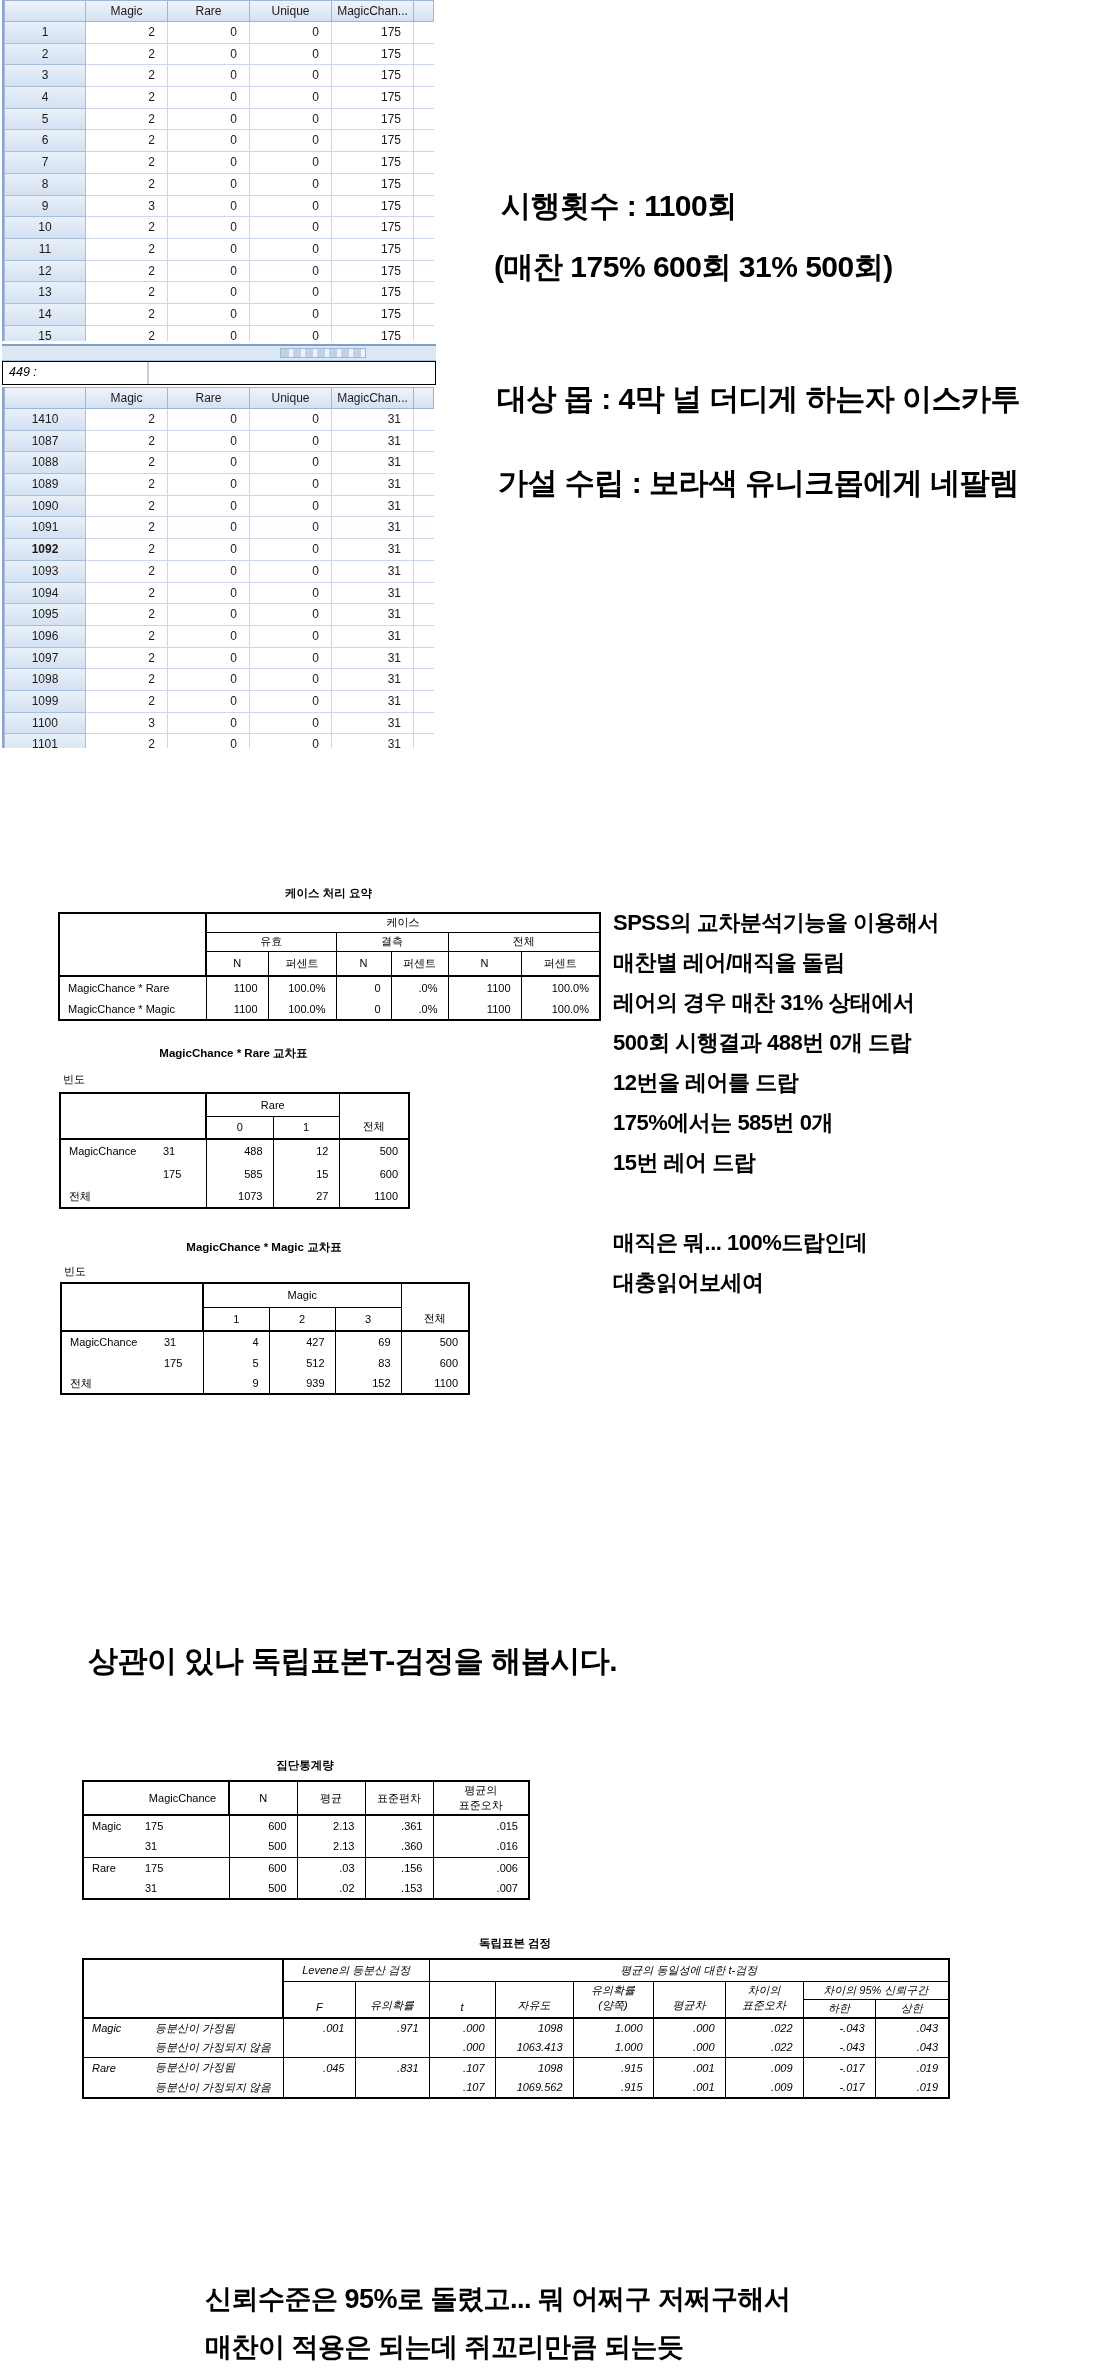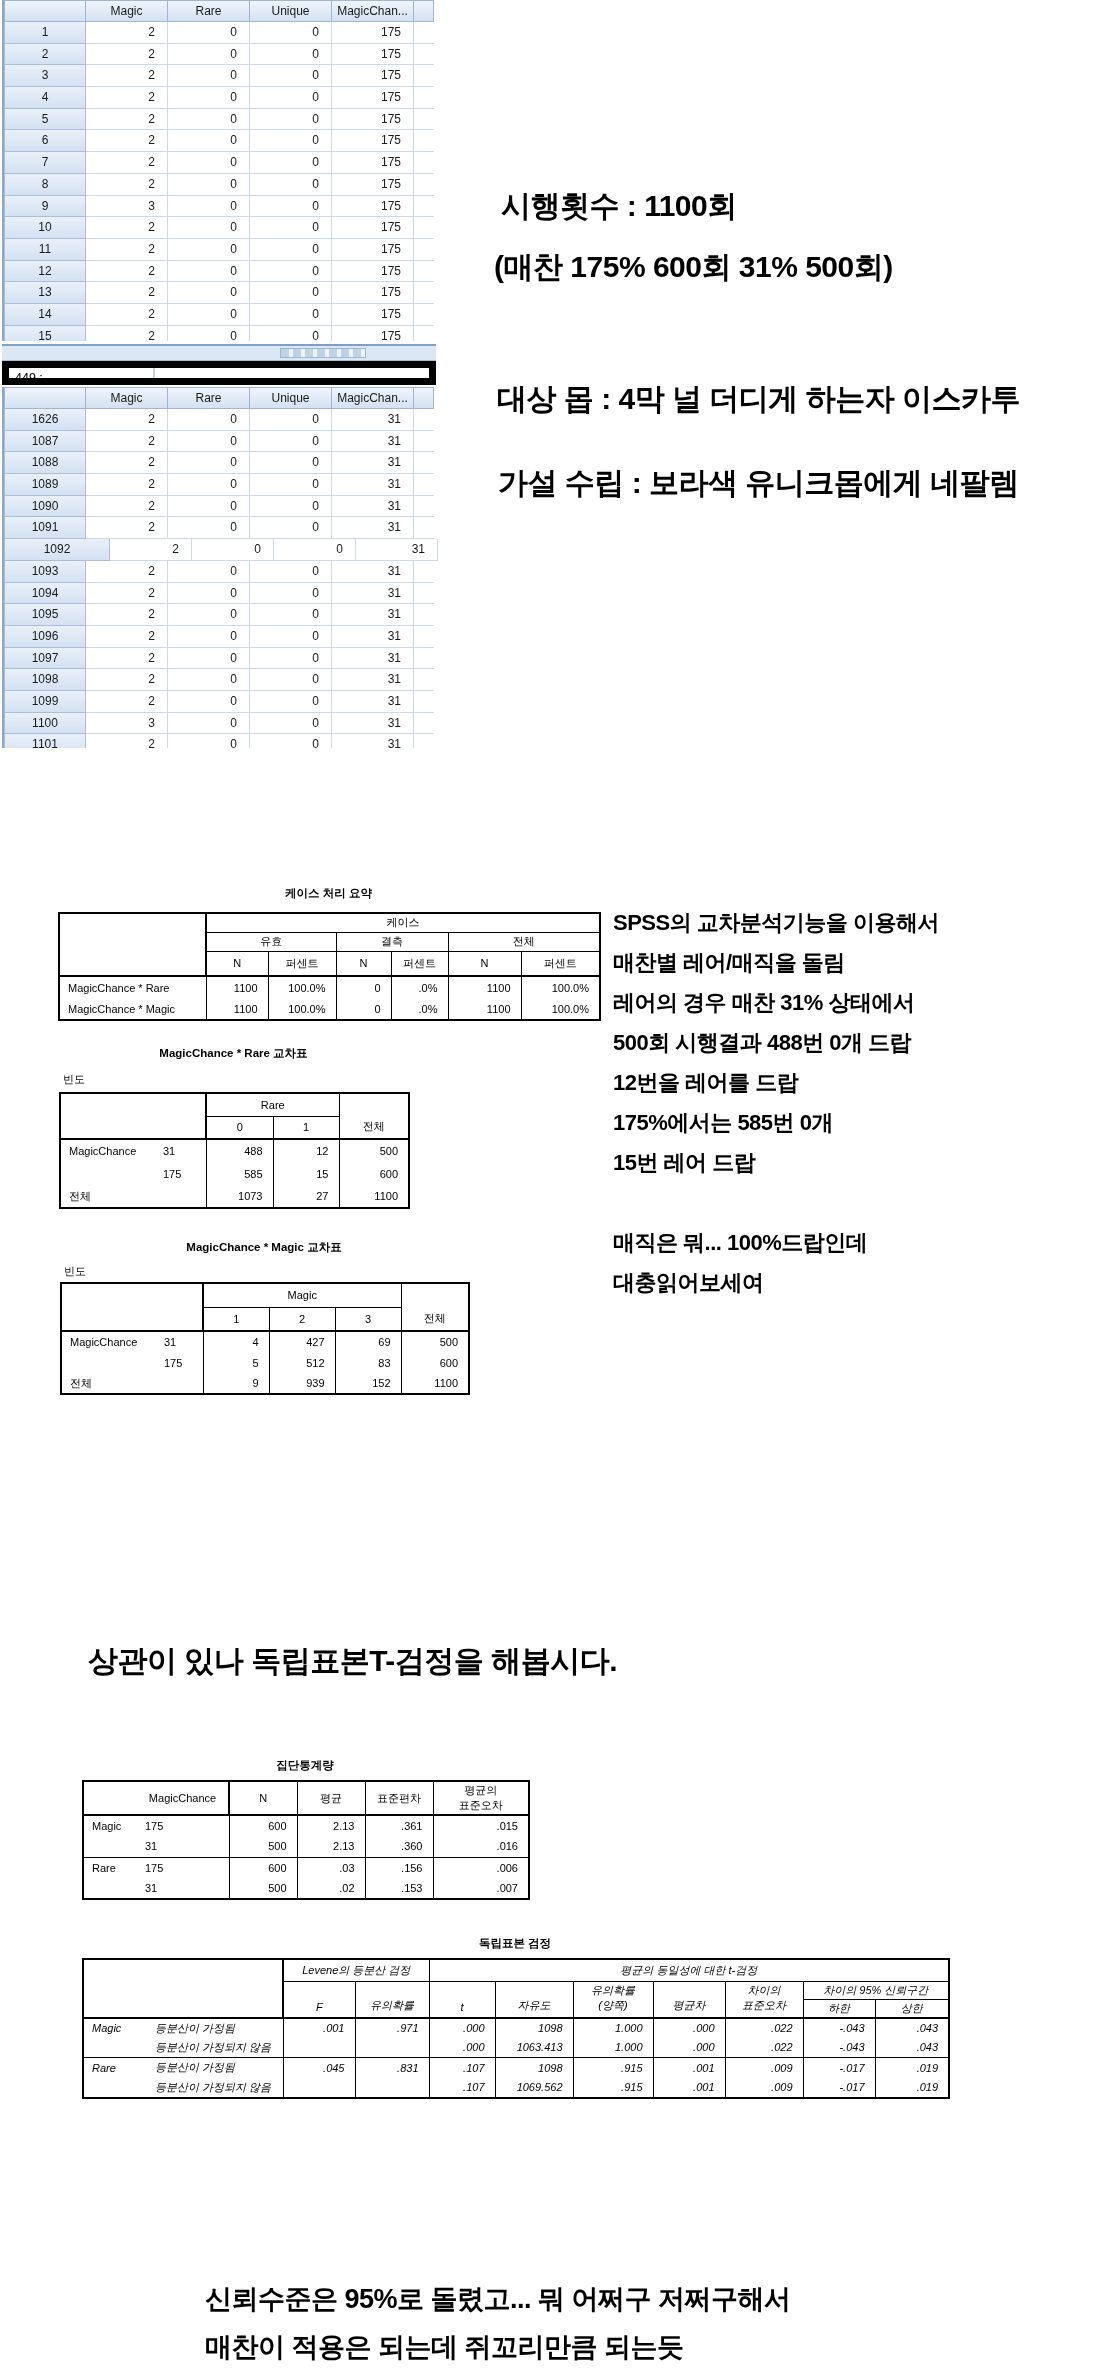--- a/index.html
+++ b/index.html
@@ -24,21 +24,21 @@
   #grid1{top:0;height:341px;}
   #grid2{top:387px;height:361px;}
 
   .scroll-strip{position:absolute;left:2px;top:344px;width:434px;height:14px;
                 background:#dce7f4;border-top:2px solid #7fa0c6;border-bottom:1px solid #a9bedb;}
   .scroll-thumb{position:absolute;left:278px;top:2px;width:84px;height:8px;
                 background:repeating-linear-gradient(90deg,#c0d2e8 0 8px,#eef3fa 8px 12px);
                 border:1px solid #9eb6d6;}
 
   .cellref{position:absolute;left:2px;top:361px;width:434px;height:24px;background:#fff;
-           border:7px solid #000000;box-sizing:border-box;display:flex;}
+           border:1px solid #000000;box-sizing:border-box;display:flex;font-style:italic;}
   .cellref-label{width:146px;box-sizing:border-box;border-right:2px solid #c3cfe1;
                  font-size:12.5px;line-height:21px;padding-left:6px;color:#000;}
   .cellref-input{flex:1;background:#fff;}
 
   
   .note{position:absolute;font-weight:800;color:#000;white-space:nowrap;letter-spacing:-0.5px;}
   .n30{font-size:30px;}
   .n27{font-size:27px;}
   #analysis-lines{position:absolute;left:613px;top:903px;}
   .an-line{height:40px;line-height:40px;font-size:22px;font-weight:800;white-space:nowrap;letter-spacing:-0.5px;}
@@ -225,21 +225,21 @@
   <div class="spss-grid" id="grid2">
       <div class="g-row ghead">
         <div class="g-cell g-h" style="width: 82px;"></div>
         <div class="g-cell g-h" style="width: 82px;">Magic</div>
         <div class="g-cell g-h" style="width: 82px;">Rare</div>
         <div class="g-cell g-h" style="width: 82px;">Unique</div>
         <div class="g-cell g-h" style="width: 82px;">MagicChan...</div>
         <div class="g-cell g-h" style="width: 20px;"></div>
       </div>
       <div class="g-row">
-        <div class="g-cell g-rn" style="width: 82px;">1626</div>
+        <div class="g-cell g-rn" style="width: 82px;">1410</div>
         <div class="g-cell g-v" style="width: 82px;">2</div>
         <div class="g-cell g-v" style="width: 82px;">0</div>
         <div class="g-cell g-v" style="width: 82px;">0</div>
         <div class="g-cell g-v" style="width: 82px;">31</div>
         <div class="g-cell g-sliver" style="width: 20px;"></div>
       </div>
       <div class="g-row">
         <div class="g-cell g-rn" style="width: 82px;">1087</div>
         <div class="g-cell g-v" style="width: 82px;">2</div>
         <div class="g-cell g-v" style="width: 82px;">0</div>
@@ -273,21 +273,21 @@
       </div>
       <div class="g-row">
         <div class="g-cell g-rn" style="width: 82px;">1091</div>
         <div class="g-cell g-v" style="width: 82px;">2</div>
         <div class="g-cell g-v" style="width: 82px;">0</div>
         <div class="g-cell g-v" style="width: 82px;">0</div>
         <div class="g-cell g-v" style="width: 82px;">31</div>
         <div class="g-cell g-sliver" style="width: 20px;"></div>
       </div>
       <div class="g-row">
-        <div class="g-cell g-rn" style="width: 106px;">1092</div>
+        <div class="g-cell g-rn" style="width: 82px; font-weight: bold;">1092</div>
         <div class="g-cell g-v" style="width: 82px;">2</div>
         <div class="g-cell g-v" style="width: 82px;">0</div>
         <div class="g-cell g-v" style="width: 82px;">0</div>
         <div class="g-cell g-v" style="width: 82px;">31</div>
         <div class="g-cell g-sliver" style="width: 20px;"></div>
       </div>
       <div class="g-row">
         <div class="g-cell g-rn" style="width: 82px;">1093</div>
         <div class="g-cell g-v" style="width: 82px;">2</div>
         <div class="g-cell g-v" style="width: 82px;">0</div>

